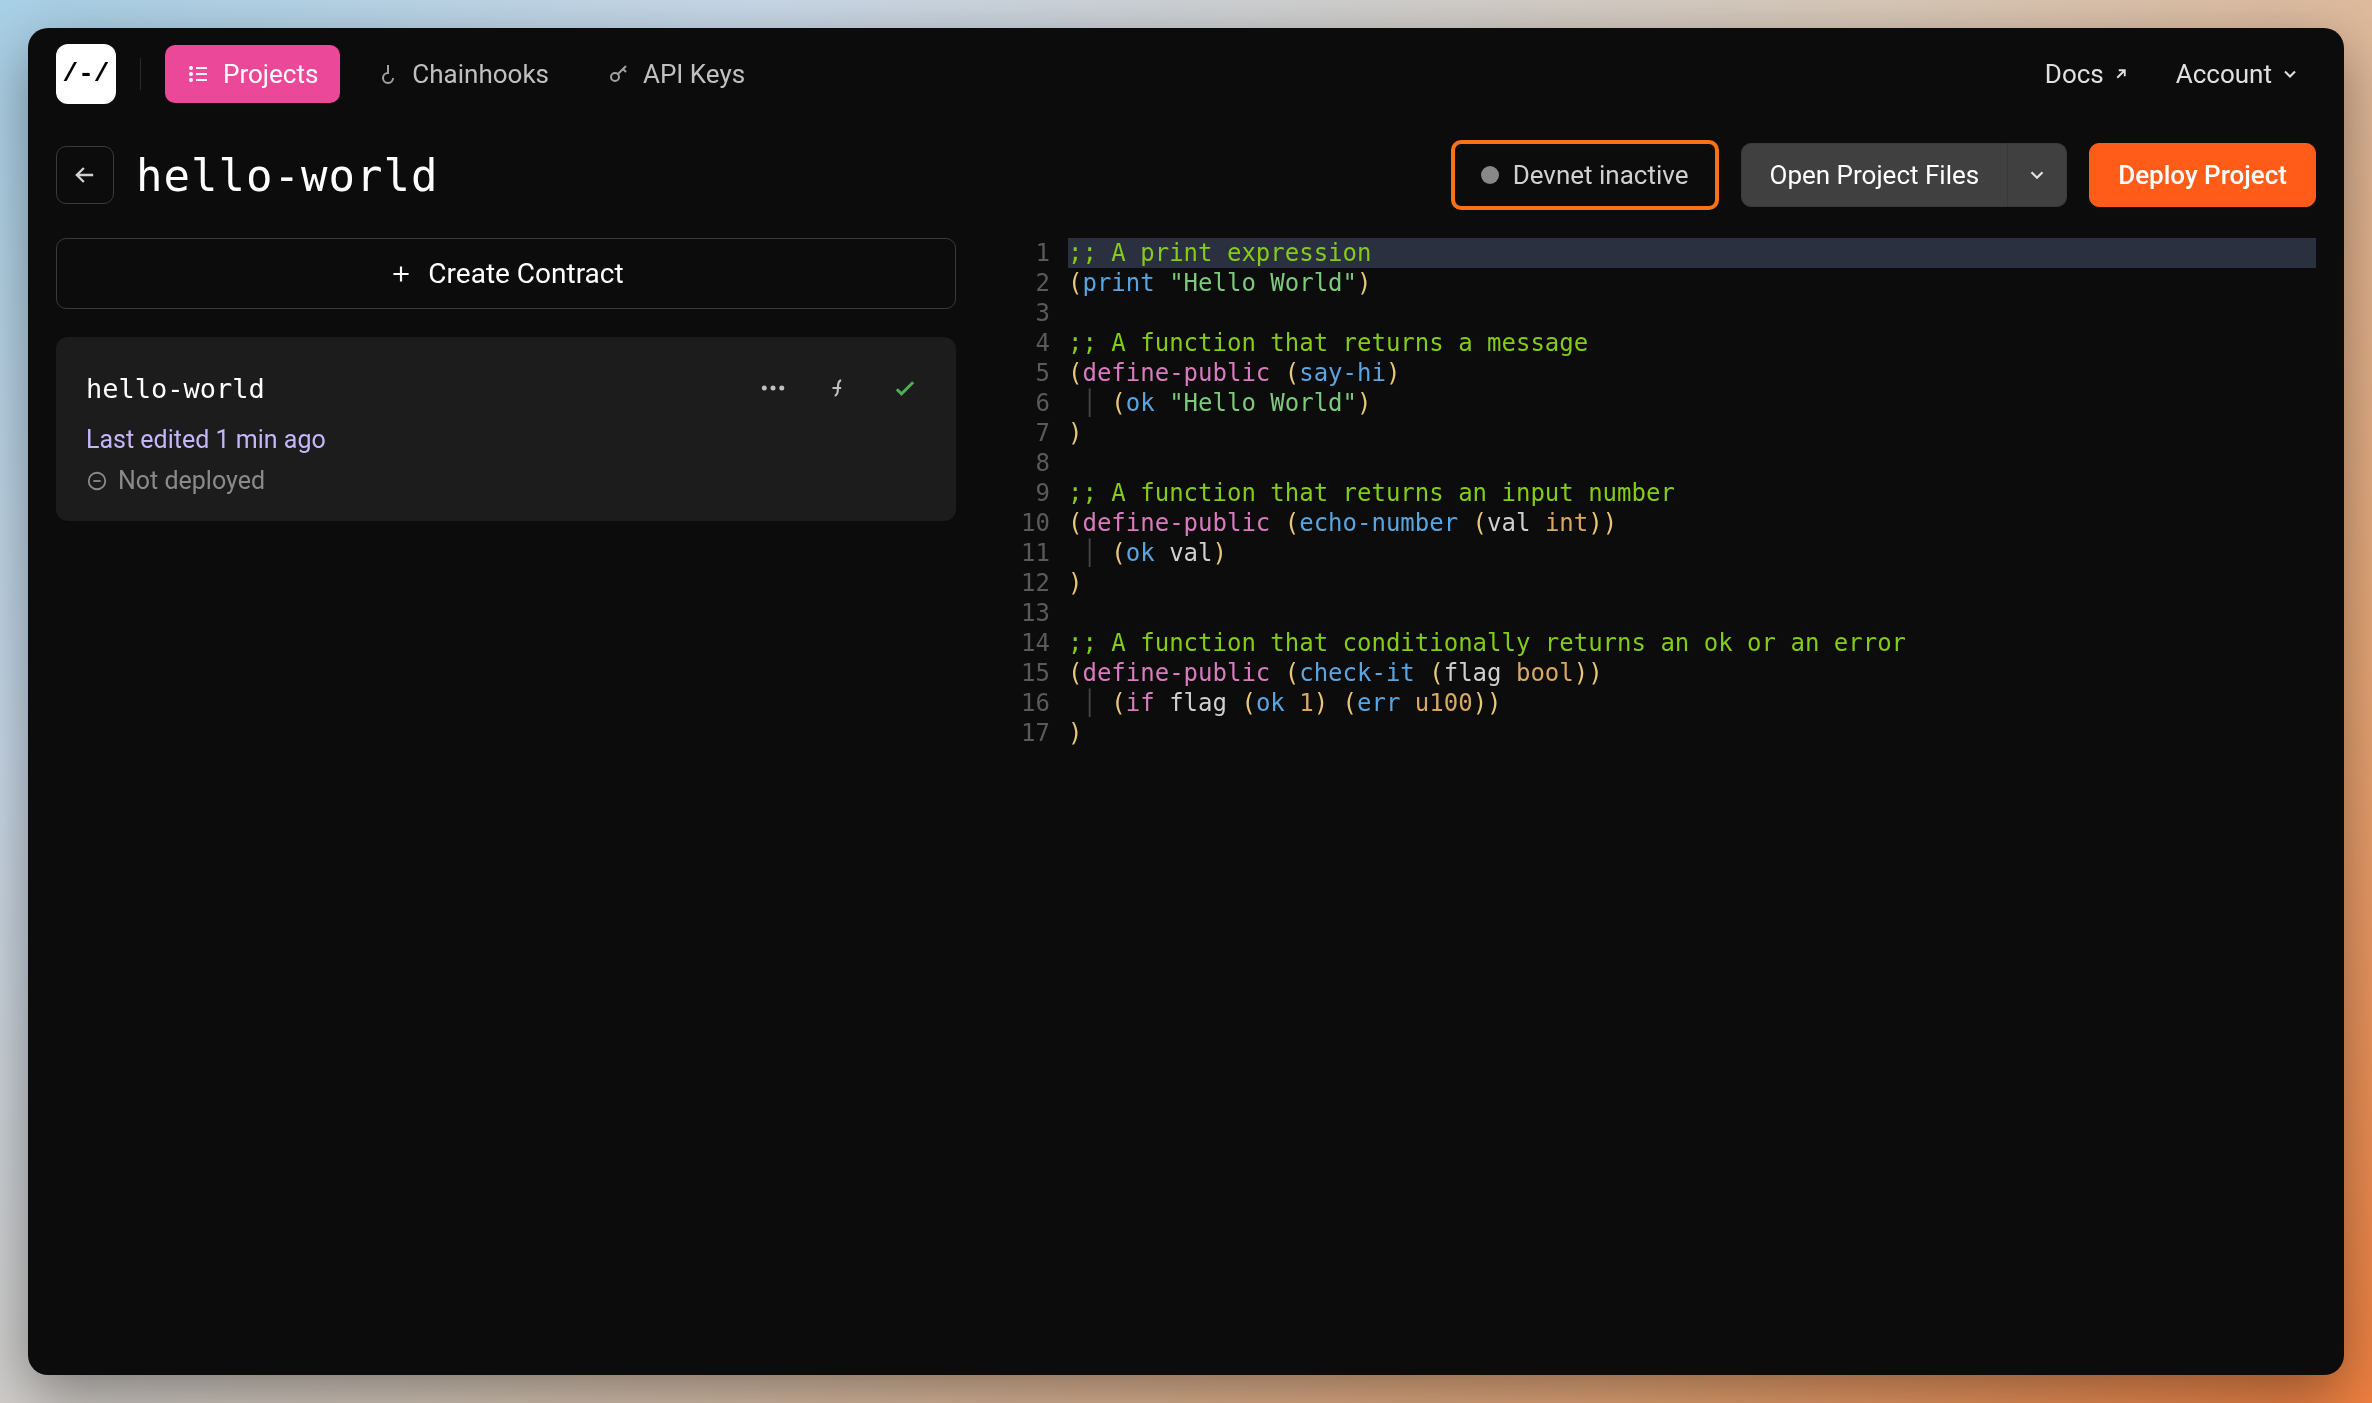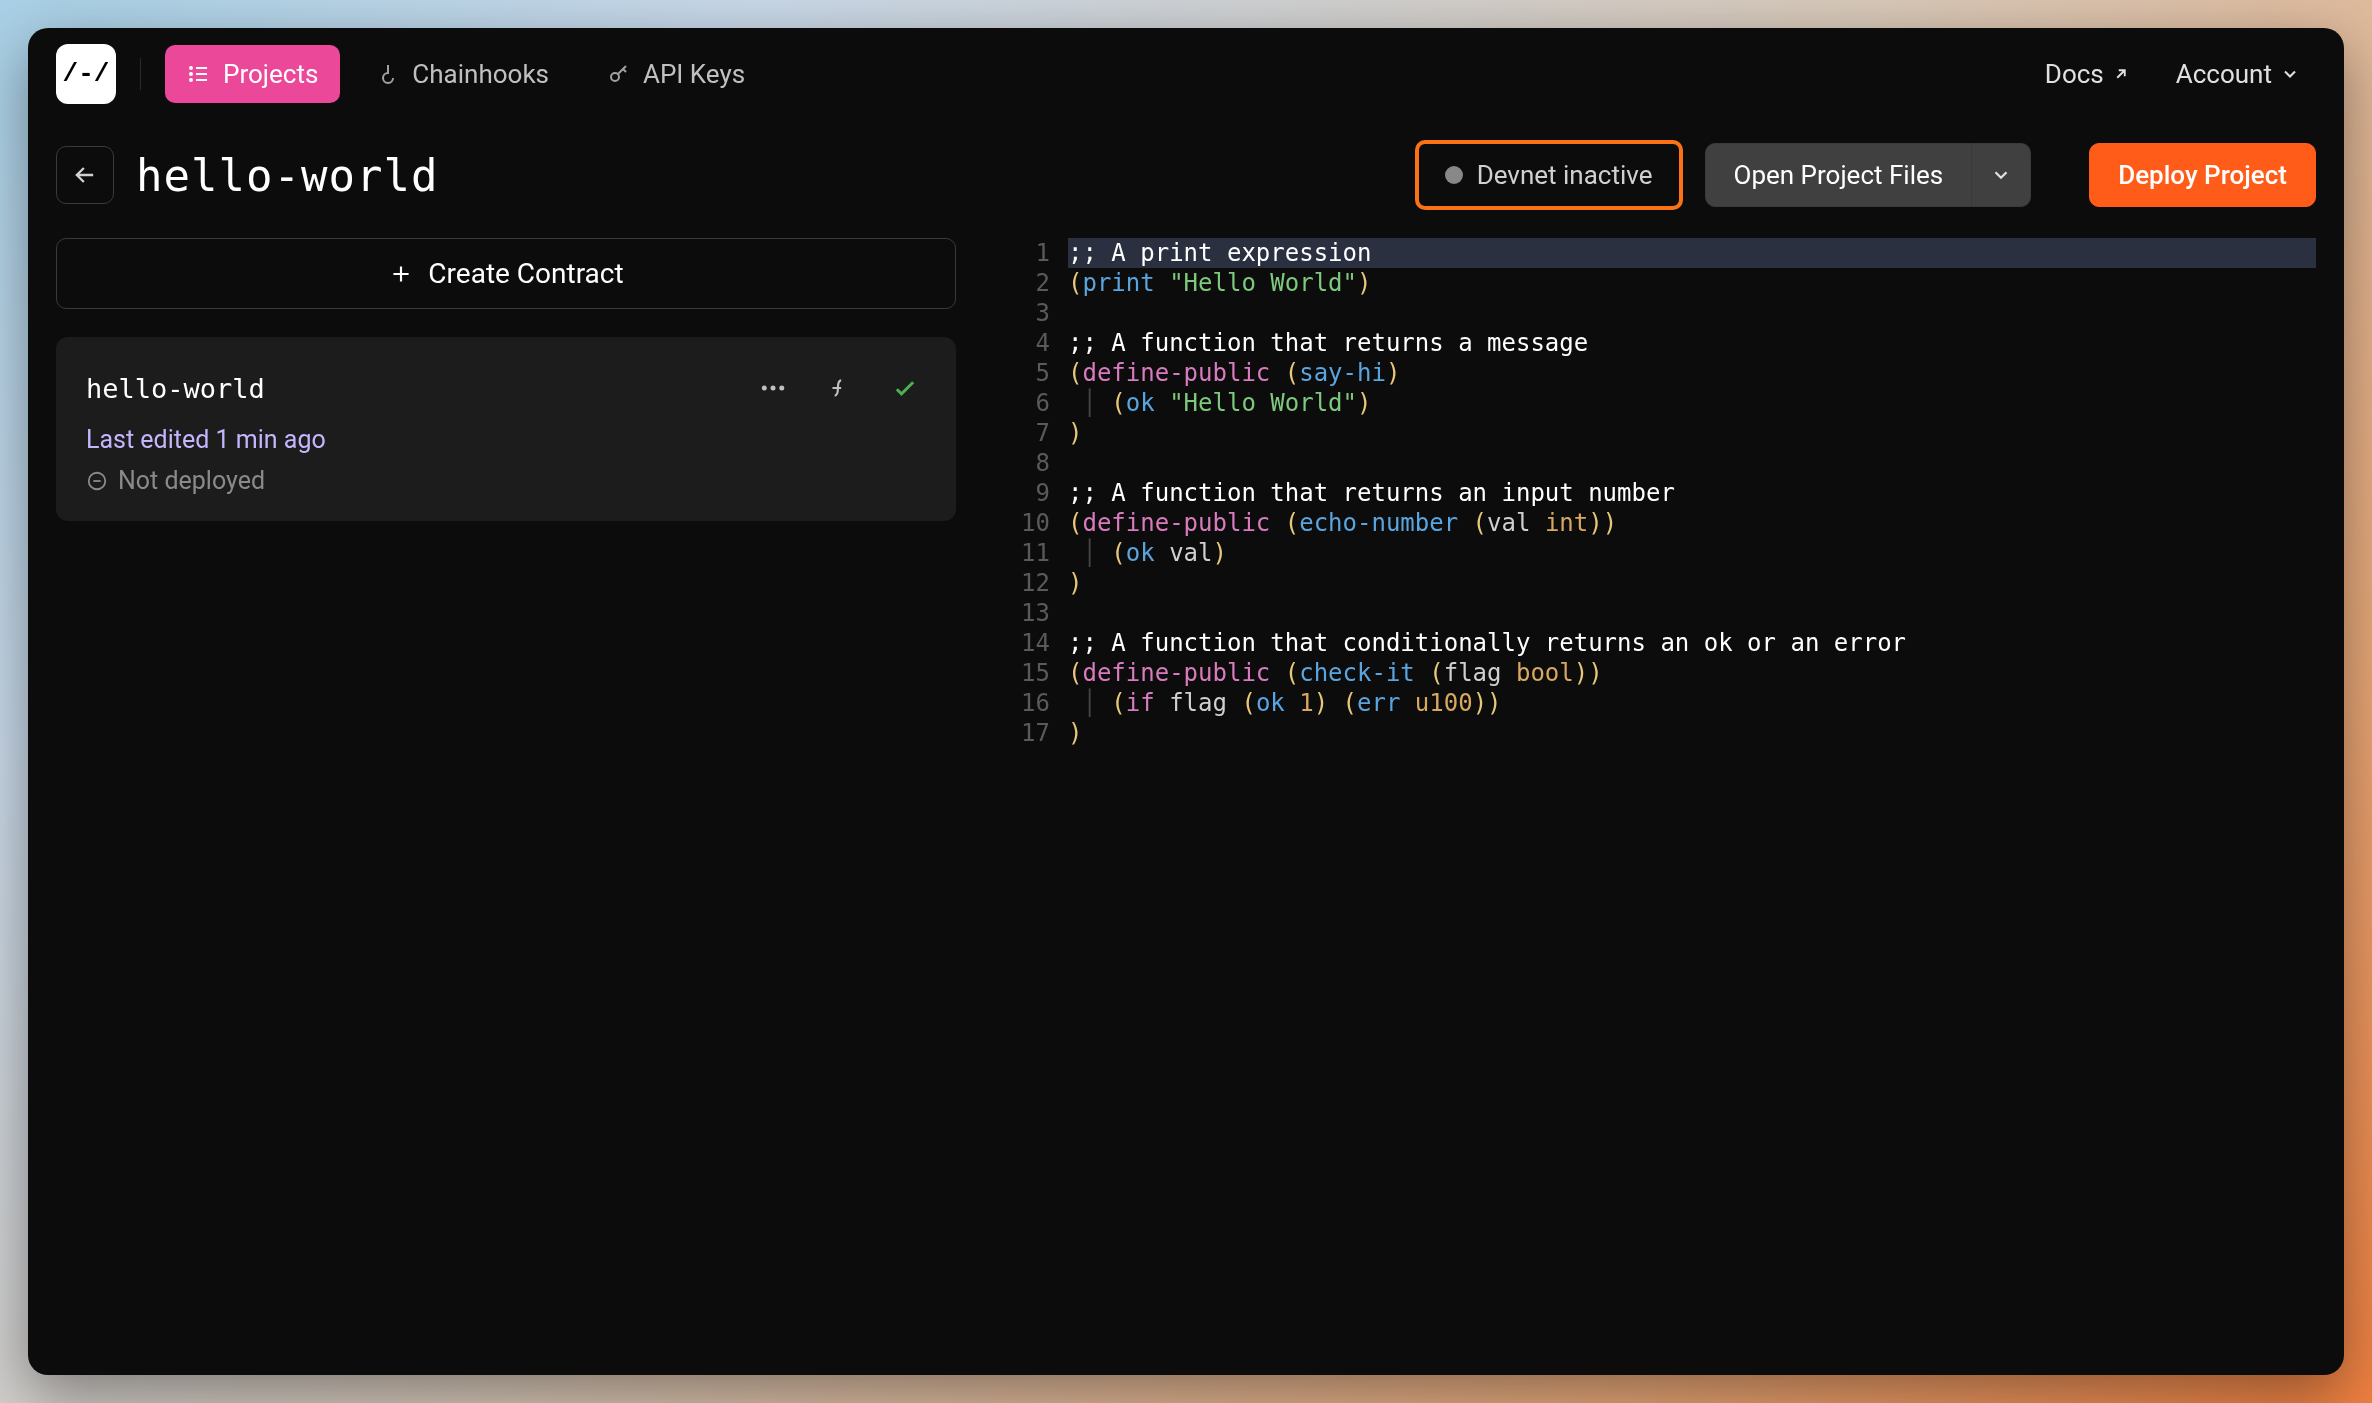--- a/index.html
+++ b/index.html
@@ -118,21 +118,20 @@
   display: flex;
   align-items: center;
   justify-content: center;
 }
 .btn-group .btn:first-child { border-top-right-radius: 0; border-bottom-right-radius: 0; }
 .btn-group .btn:last-child { border-top-left-radius: 0; border-bottom-left-radius: 0; border-left: none; padding: 16px 18px; }
 .btn-primary {
   background: #ff5c1a;
   border-color: #ff5c1a;
   font-weight: 500;
-  margin-left: 36px;
 }
 .main {
   display: flex;
   padding: 0 28px;
   gap: 52px;
 }
 .left-col { width: 900px; flex-shrink: 0; }
 .create-btn {
   width: 100%;
   border: 1px solid #3a3a3a;
@@ -179,21 +178,21 @@
   width: 60px;
   text-align: right;
   color: #5a5a5a;
   padding-right: 18px;
   user-select: none;
 }
 .gutter div { height: 30px; }
 .code { flex: 1; }
 .code-line { height: 30px; white-space: pre; }
 .code-line.hl { background: #2a3040; }
-.tok-comment { color: #ffffff; text-align: center; }
+.tok-comment { color: #84cc16; text-align: center; }
 .tok-paren { color: #e8c878; }
 .tok-keyword { color: #d97bbf; }
 .tok-fn { color: #5aa5e0; }
 .tok-string { color: #7ec97e; }
 .tok-type { color: #d9a860; }
 .tok-num { color: #d9a860; }
 .tok-ident { color: #d0d0d0; }
 .guide { color: #444; }
 </style>
 </head>

